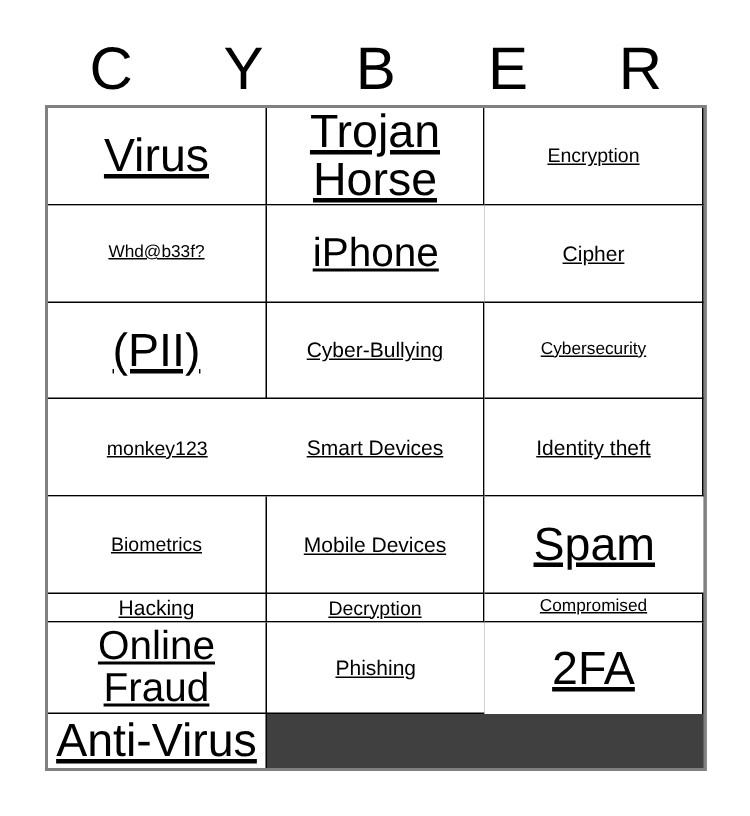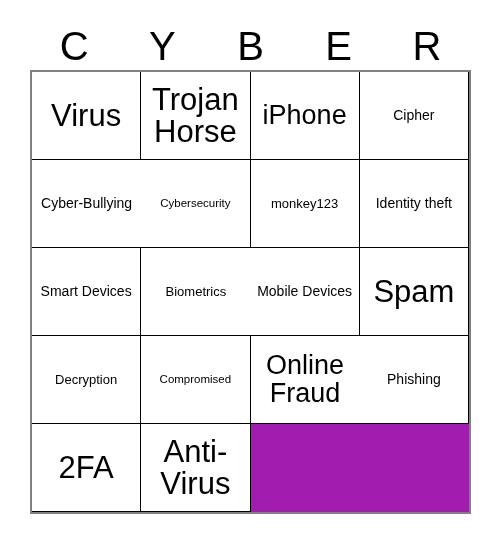--- a/index.html
+++ b/index.html
@@ -39,28 +39,29 @@
     color: #000000;
     font-family: "Liberation Sans", sans-serif;
   }
   .grid {
     position: absolute;
     left: 30px;
     top: 70px;
     width: 441px;
     height: 444px;
     display: grid;
-    grid-template-columns: repeat(4, 1fr);
+    grid-template-columns: repeat(3, 1fr);
     grid-template-rows: repeat(5, 1fr);
     border-top: 2px solid #808080;
     border-left: 2px solid #808080;
     border-right: 2px solid #808080;
     border-bottom: 2px solid #808080;
     box-sizing: border-box;
-    background: #a21caf;
+    background: #404040;
+    text-decoration: underline;
   }
   .cell {
     border-right: 1px solid #000000;
     border-bottom: 1px solid #000000;
     box-sizing: border-box;
     display: flex;
     align-items: center;
     justify-content: center;
     text-align: center;
     padding: 2px 3px;
@@ -103,51 +104,63 @@
 
   <div class="grid">
 
     <div class="cell">
         <span class="cell-text fs-xl">Virus</span>
       </div>
     <div class="cell">
         <span class="cell-text fs-xl">Trojan Horse</span>
       </div>
     <div class="cell">
+        <span class="cell-text fs-xs">Encryption</span>
+      </div>
+    <div class="cell">
+        <span class="cell-text fs-xxs">Whd@b33f?</span>
+      </div>
+    <div class="cell">
         <span class="cell-text fs-lg">iPhone</span>
       </div>
 
     <div class="cell">
         <span class="cell-text fs-md">Cipher</span>
+      </div>
+    <div class="cell">
+        <span class="cell-text fs-xl">(PII)</span>
       </div>
     <div class="cell">
         <span class="cell-text fs-md">Cyber-Bullying</span>
       </div>
     <div class="cell">
         <span class="cell-text fs-xxs">Cybersecurity</span>
       </div>
     <div class="cell">
         <span class="cell-text fs-xs">monkey123</span>
       </div>
 
     <div class="cell">
-        <span class="cell-text fs-md">Identity theft</span>
+        <span class="cell-text fs-md">Smart Devices</span>
       </div>
     <div class="cell">
-        <span class="cell-text fs-md">Smart Devices</span>
+        <span class="cell-text fs-md">Identity theft</span>
       </div>
     <div class="cell">
         <span class="cell-text fs-xs">Biometrics</span>
       </div>
 
     <div class="cell">
         <span class="cell-text fs-md">Mobile Devices</span>
       </div>
     <div class="cell">
         <span class="cell-text fs-xl">Spam</span>
+      </div>
+    <div class="cell">
+        <span class="cell-text fs-md">Hacking</span>
       </div>
     <div class="cell">
         <span class="cell-text fs-xs">Decryption</span>
       </div>
     <div class="cell">
         <span class="cell-text fs-xxs">Compromised</span>
       </div>
 
     <div class="cell">
         <span class="cell-text fs-lg">Online Fraud</span>

